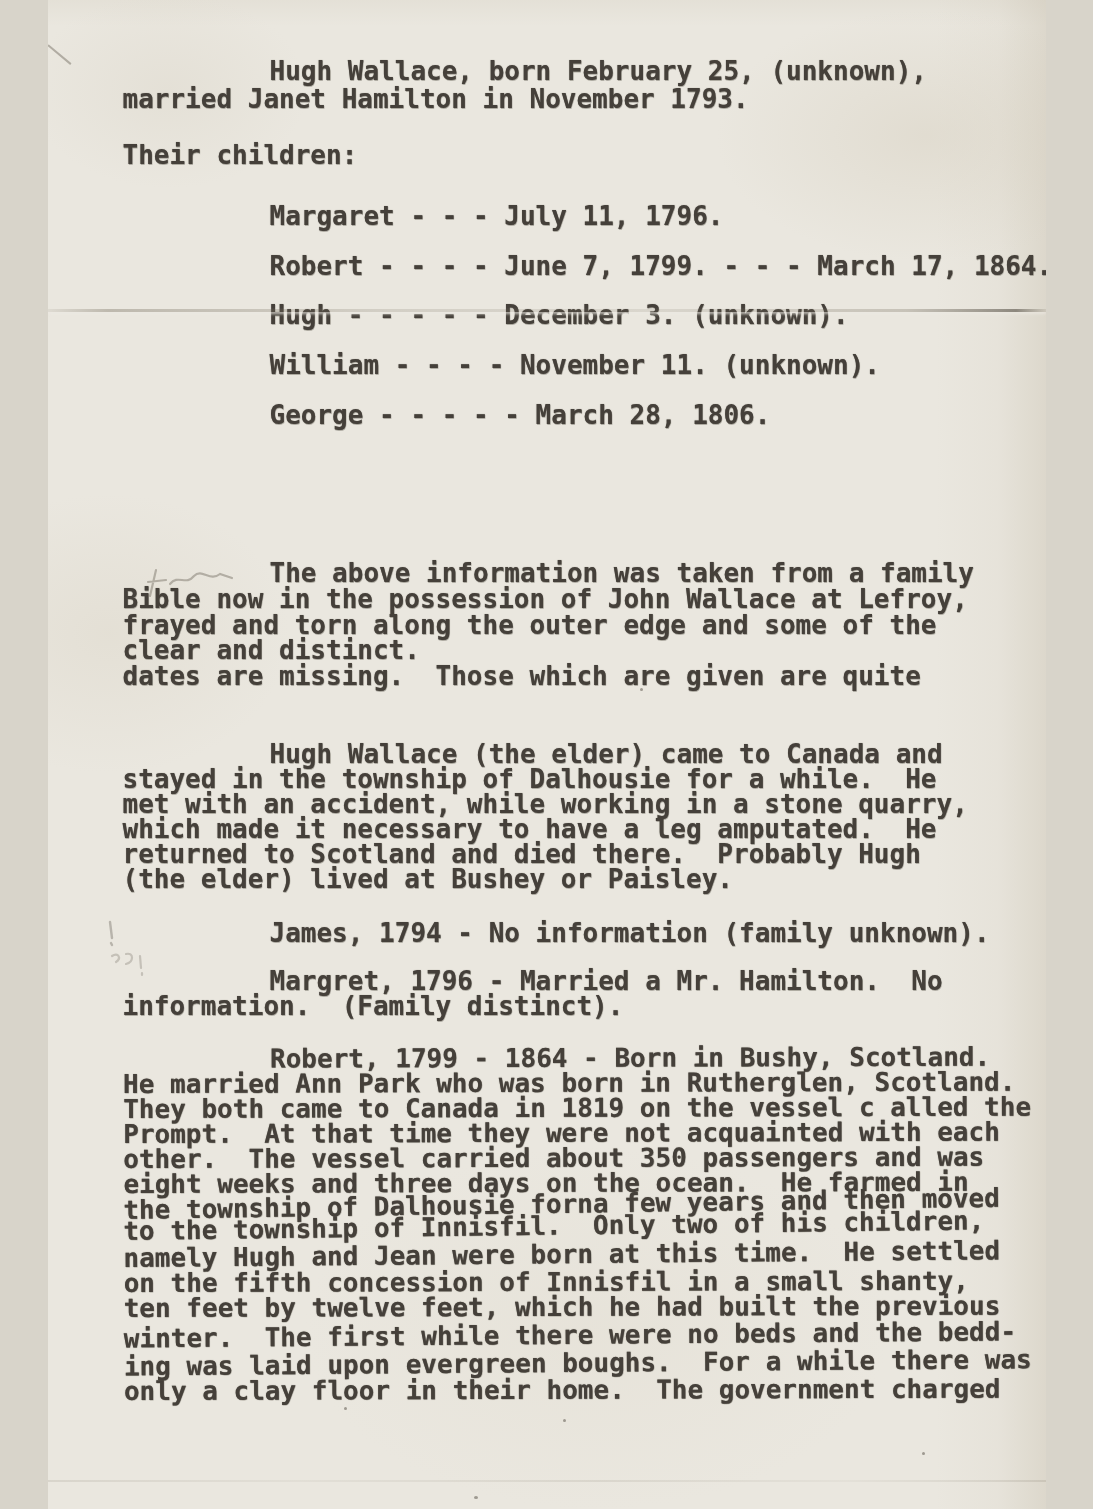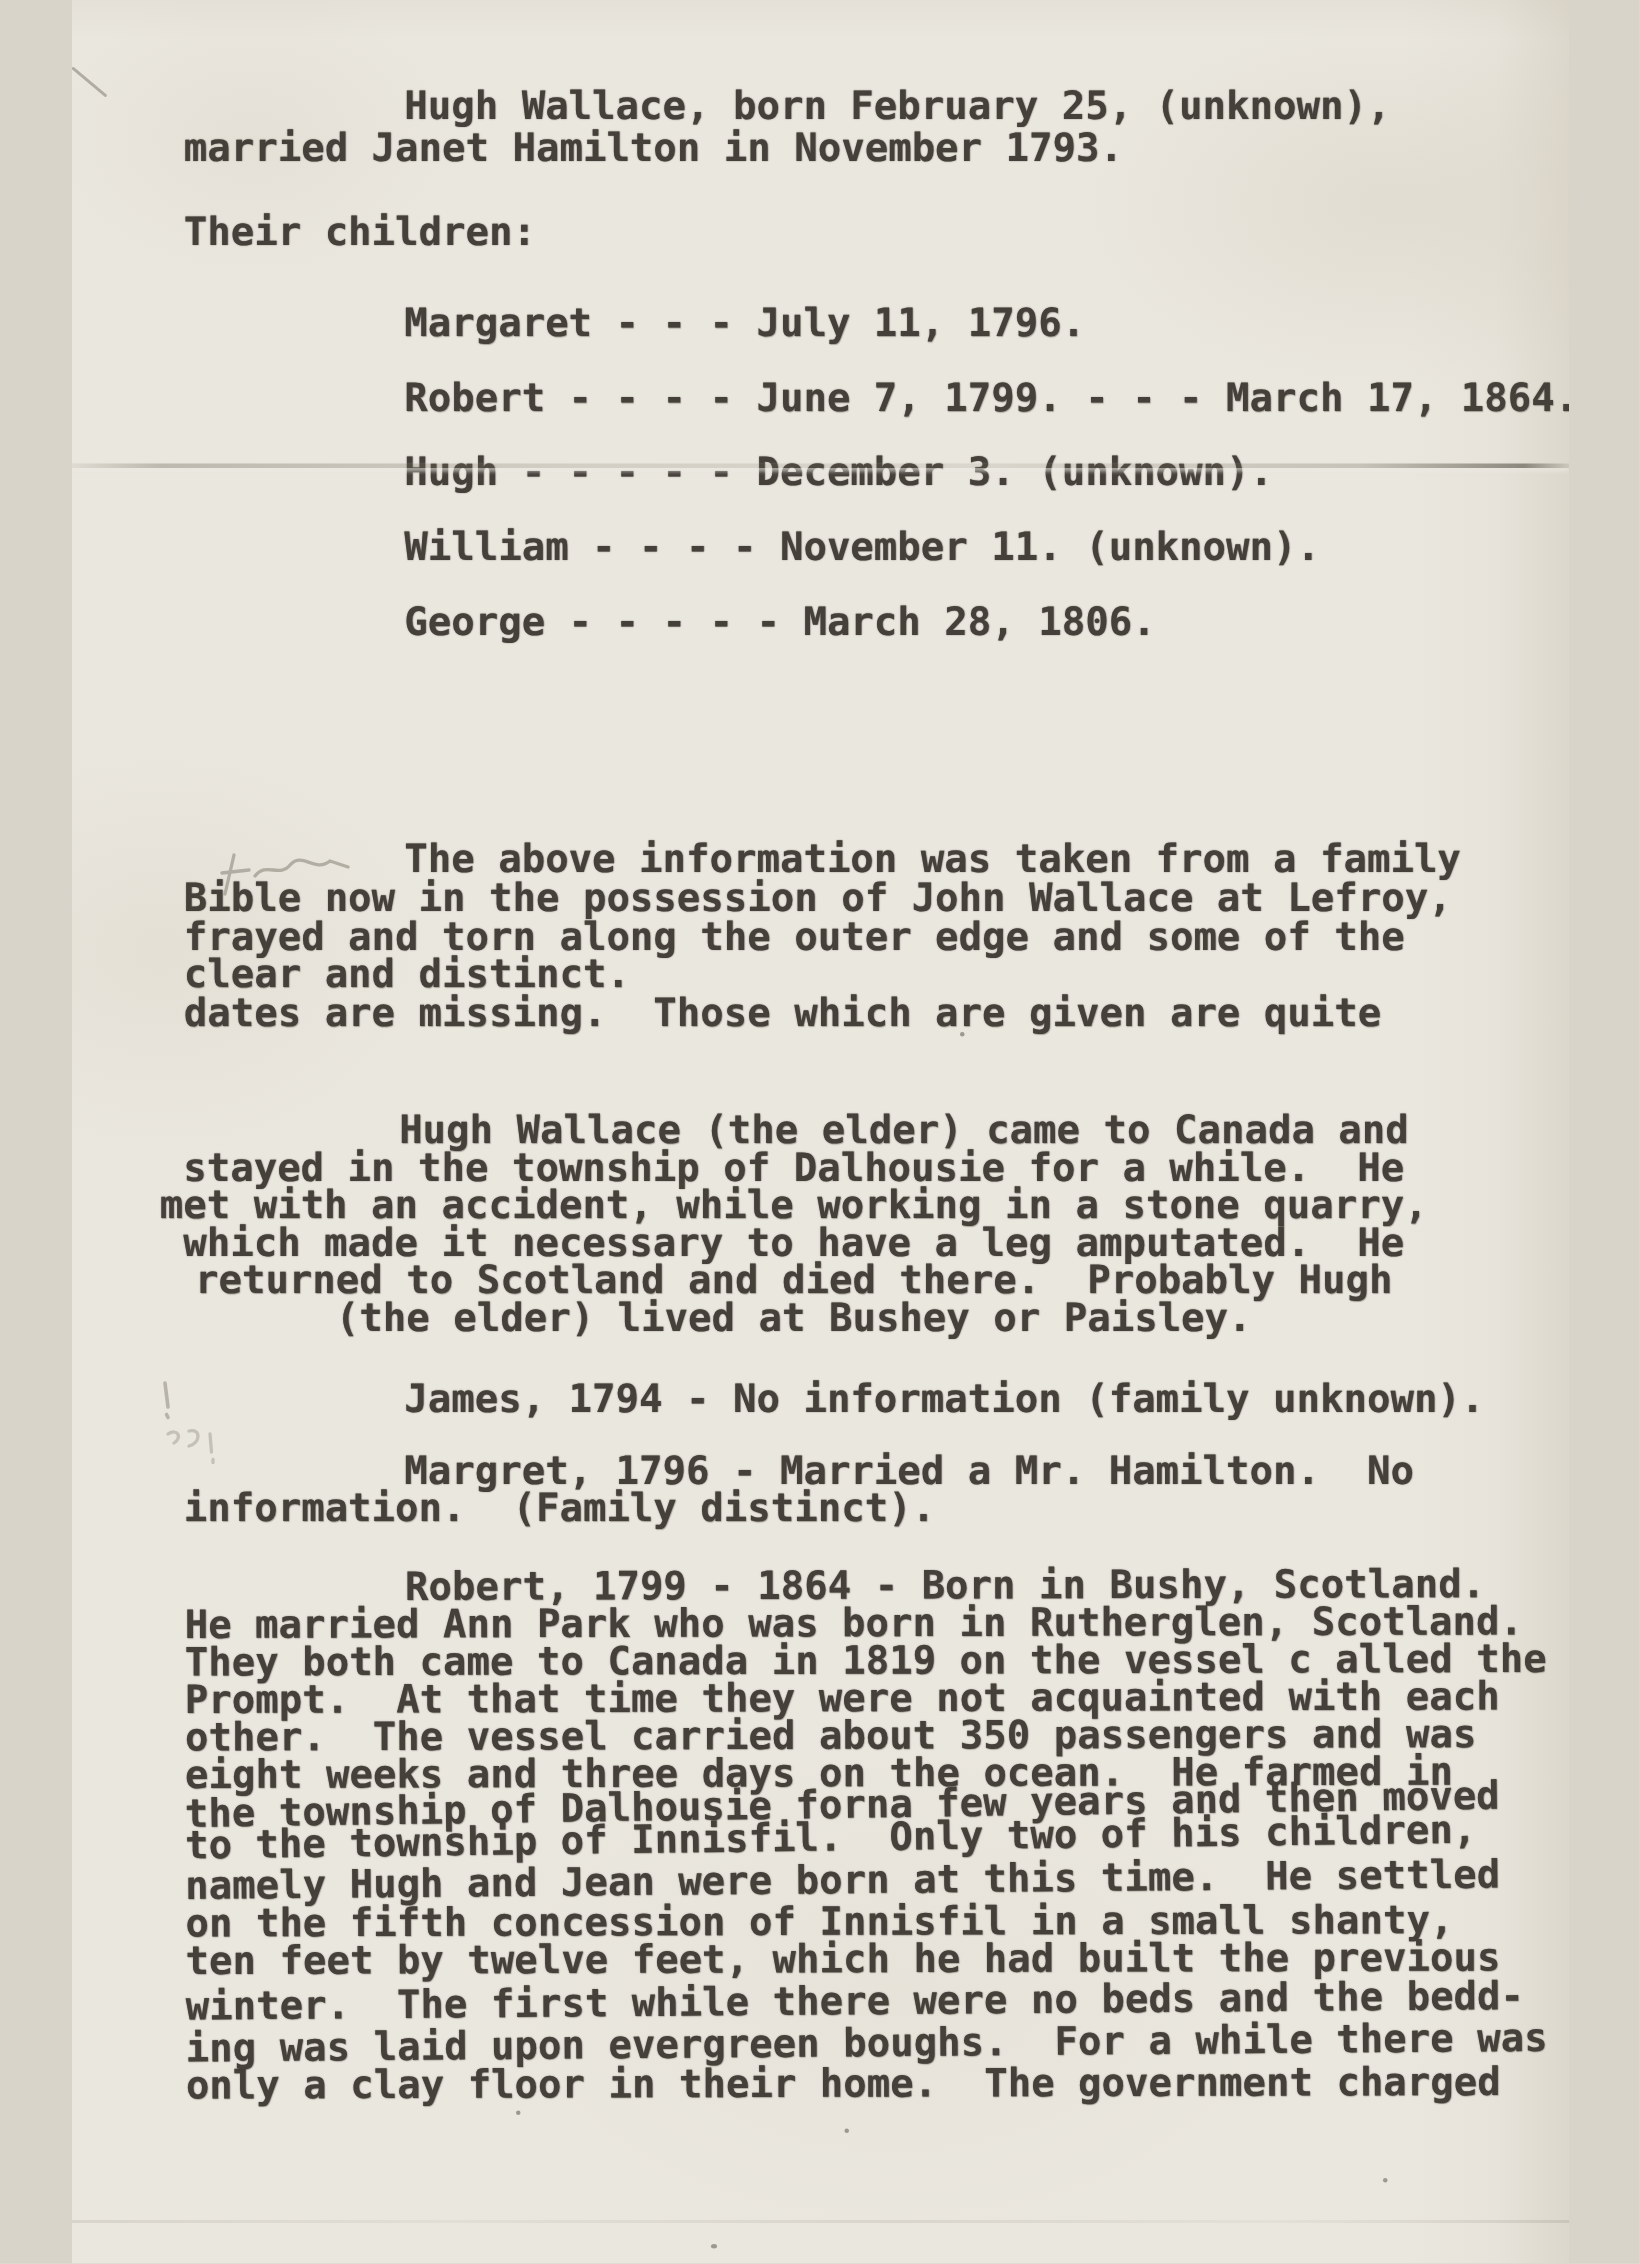--- a/index.html
+++ b/index.html
@@ -25,21 +25,21 @@
   .tline{
     white-space:pre;
     text-shadow:0 0 1px rgba(64,58,50,0.55), 0.5px 0.5px 0.6px rgba(64,58,50,0.30);
   }
   .indent{padding-left:147px;}
 
   .intro{left:75px;top:57px;line-height:28px;}
   .heading{left:75px;top:141px;line-height:28px;}
   .children{left:222px;top:192px;line-height:49.7px;}
   .bible{left:75px;top:561px;line-height:25.8px;}
-  .elder{left:59px;top:742px;line-height:25px;text-align:center;}
+  .elder{left:75px;top:742px;line-height:25px;}
   .james{left:222px;top:921px;line-height:25px;text-align:center;}
   .margret{left:75px;top:969px;line-height:25px;}
   .robert{left:75px;top:1047px;line-height:25.1px;transform:rotate(-0.15deg);transform-origin:left top;}
   .robert .tline:nth-child(7){transform:rotate(-0.65deg);transform-origin:left bottom;}
   .robert .tline:nth-child(8){transform:rotate(-0.55deg);transform-origin:left bottom;margin-top:-4px;}
   .robert .tline:nth-child(9){transform:rotate(-0.35deg);transform-origin:left bottom;margin-top:2px;}
   .robert .tline:nth-child(12){margin-top:3px;transform:rotate(-0.3deg);}
   .robert .tline:nth-child(13){margin-top:3px;transform:rotate(-0.3deg);}
   .robert .tline:nth-child(14){margin-top:2px;}
 

